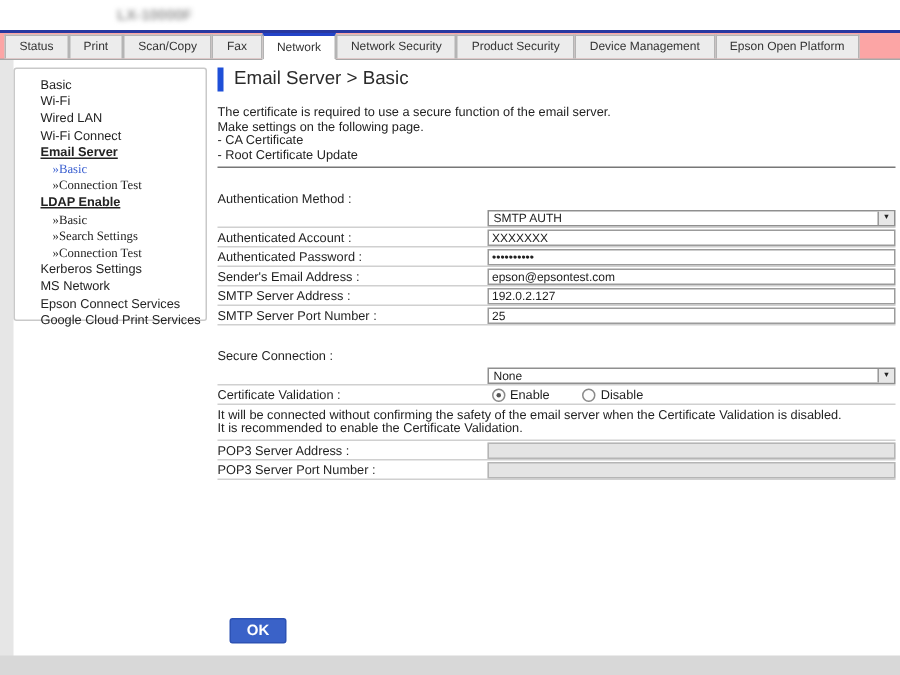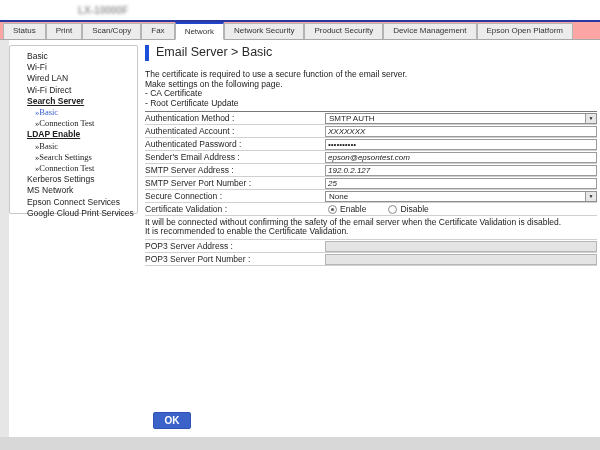--- a/index.html
+++ b/index.html
@@ -32,23 +32,23 @@
   
   .main { position:absolute; left:145px; top:45px; width:452px; }
   .title-row { display:flex; align-items:flex-start; height:17px; }
   .title-bar { width:4px; height:16px; background:#1e4fd8; margin-right:7px; }
   .page-title { font-size:12.5px; color:#2a2a2a; }
   .desc { margin-top:8px; font-size:8.5px; line-height:9.5px; color:#222; }
   .form { margin-top:3px; border-top:1px solid #777; }
   .frow { display:flex; align-items:center; min-height:13px; border-bottom:1px solid #d0d0d0; }
   .flabel { width:180px; font-size:8.5px; color:#1e1e1e; flex:none; }
   .fvalue { flex:1; display:flex; align-items:center; }
-  .tinput { width:100%; height:11px; border:1px solid #9b9b9b; font-size:8px; font-family:"Liberation Sans",sans-serif; padding:0 2px; color:#222; background:#fff;font-style:italic; }
+  .tinput { width:100%; height:11px; border:1px solid #9b9b9b; font-size:8px; font-family:"Liberation Sans",sans-serif; padding:0 2px; color:#222; background:#fff; }
   .tinput:disabled { background:#e4e4e4; border-color:#b5b5b5; }
-  .selectbox { position:relative; width:100%; height:11px; border:1px solid #8f8f8f; background:#fff; font-size:8px; line-height:9px; padding-left:3px; cursor:pointer; }
+  .selectbox { position:relative; width:100%; height:11px; border:1px solid #8f8f8f; background:#fff; font-size:8px; line-height:9px; padding-left:3px; cursor:pointer;margin-top:28px; }
   .select-btn { position:absolute; right:0; top:0; width:11px; height:9px; background:#e7e7e7; border-left:1px solid #9a9a9a; display:flex; align-items:center; justify-content:center; font-size:5px; color:#222; }
   .radio-group { display:flex; gap:22px; padding-left:3px; font-size:8.5px; }
   .radio-opt { display:flex; align-items:center; cursor:pointer; }
   .radio { width:9px; height:9px; border:1px solid #8a8a8a; border-radius:50%; background:#fdfdfd; display:inline-block; position:relative; margin-right:3px; flex:none; }
   .radio.checked::after { content:""; position:absolute; left:2px; top:2px; width:3px; height:3px; border-radius:50%; background:#555; }
   .note { font-size:8.5px; line-height:9px; padding:2px 0 3px 0; border-bottom:1px solid #d0d0d0; color:#222; }
   
   .ok-btn { position:absolute; left:153px; top:412px; width:38px; height:17px; background:#3a62c8; border:1px solid #2d52b4; border-radius:2px; color:#fff; font-size:10px; font-weight:bold; font-family:"Liberation Sans",sans-serif; display:flex; align-items:center; justify-content:center; cursor:pointer; }
 </style>
 </head>
@@ -72,22 +72,22 @@
   <div class="tab">Epson Open Platform</div>
 </div>
 
 <div class="left-strip"></div>
 <div class="footer-strip"></div>
 
 <div class="sidebar">
   <div class="side-item">Basic</div>
   <div class="side-item">Wi-Fi</div>
   <div class="side-item">Wired LAN</div>
-  <div class="side-item">Wi-Fi Direct</div>
-  <div class="side-item section">Search Server</div>
+  <div class="side-item">Wi-Fi Connect</div>
+  <div class="side-item section">Email Server</div>
   <div class="side-item sub active">»Basic</div>
   <div class="side-item sub">»Connection Test</div>
   <div class="side-item section">LDAP Enable</div>
   <div class="side-item sub">»Basic</div>
   <div class="side-item sub">»Search Settings</div>
   <div class="side-item sub">»Connection Test</div>
   <div class="side-item">Kerberos Settings</div>
   <div class="side-item">MS Network</div>
   <div class="side-item">Epson Connect Services</div>
   <div class="side-item">Google Cloud Print Services</div>

